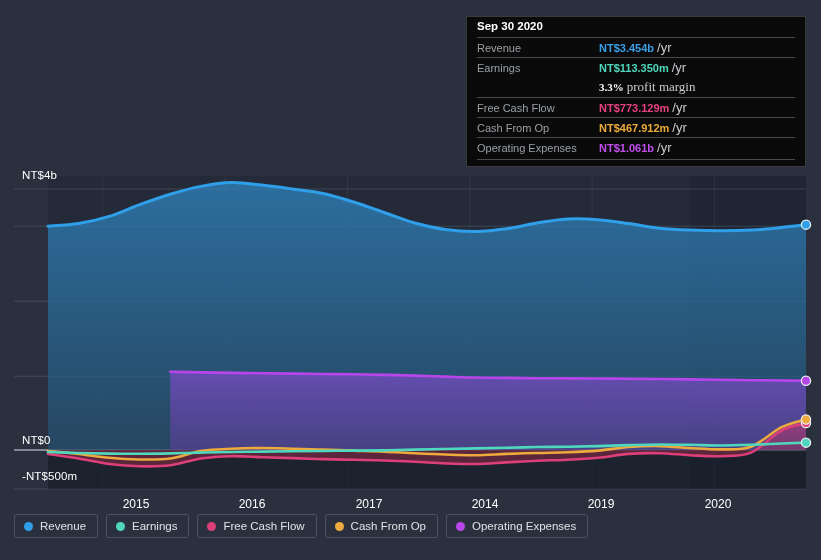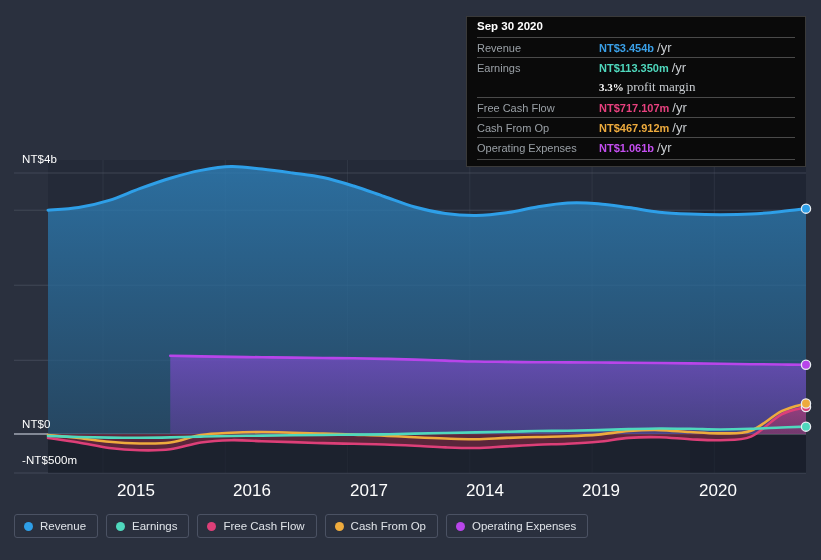--- a/index.html
+++ b/index.html
@@ -19,21 +19,21 @@
   #root {
     position: relative;
     width: 821px;
     height: 560px;
     background: #2a303e;
   }
 
   
   .chart-area {
     position: absolute;
-    left: 0; top: 0;
+    left: 0; top: 16px;
     width: 728px;
     height: 505px;
   }
   .chart-svg {
     position: absolute;
     left: 0; top: 0;
     width: 821px;
     height: 505px;
     display: block;
   }
@@ -45,21 +45,21 @@
     color: #ffffff;
     white-space: nowrap;
     letter-spacing: .1px;
   }
   .y-label-top   { left: 22px; top: 153px; }
   .y-label-zero  { left: 22px; top: 418px; text-align: right; }
   .y-label-neg   { left: 22px; top: 454px; text-align: center; }
 
   .x-label {
     position: absolute;
-    font-size: 17px;
+    font-size: 12px;
     color: #ffffff;
     transform: translateX(-50%);
     top: 481px;
     white-space: nowrap;
   }
 
   
   .tooltip {
     position: absolute;
     left: 466px;
@@ -224,21 +224,21 @@
     </div>
 
     <div class="tt-row no-rule">
       <span class="tt-label"></span>
       <span class="tt-value" style="color:#ffffff">3.3%</span>
       <span class="tt-suffix">profit margin</span>
     </div>
 
     <div class="tt-row">
       <span class="tt-label">Free Cash Flow</span>
-      <span class="tt-value" style="color:#e8417f">NT$717.107m</span>
+      <span class="tt-value" style="color:#e8417f">NT$773.129m</span>
       <span class="tt-suffix">/yr</span>
     </div>
 
     <div class="tt-row">
       <span class="tt-label">Cash From Op</span>
       <span class="tt-value" style="color:#eeab3d">NT$467.912m</span>
       <span class="tt-suffix">/yr</span>
     </div>
 
     <div class="tt-row">

